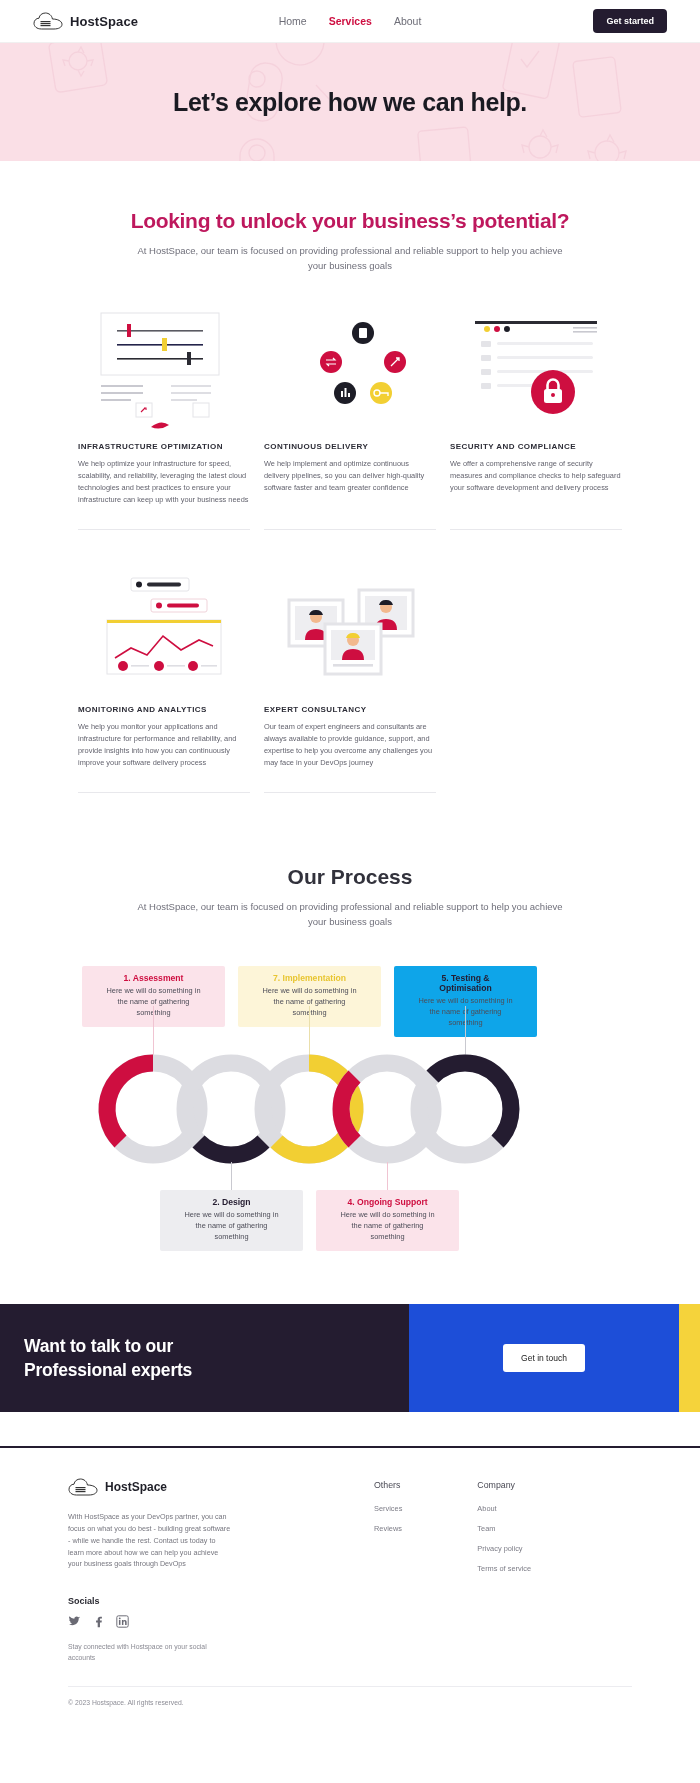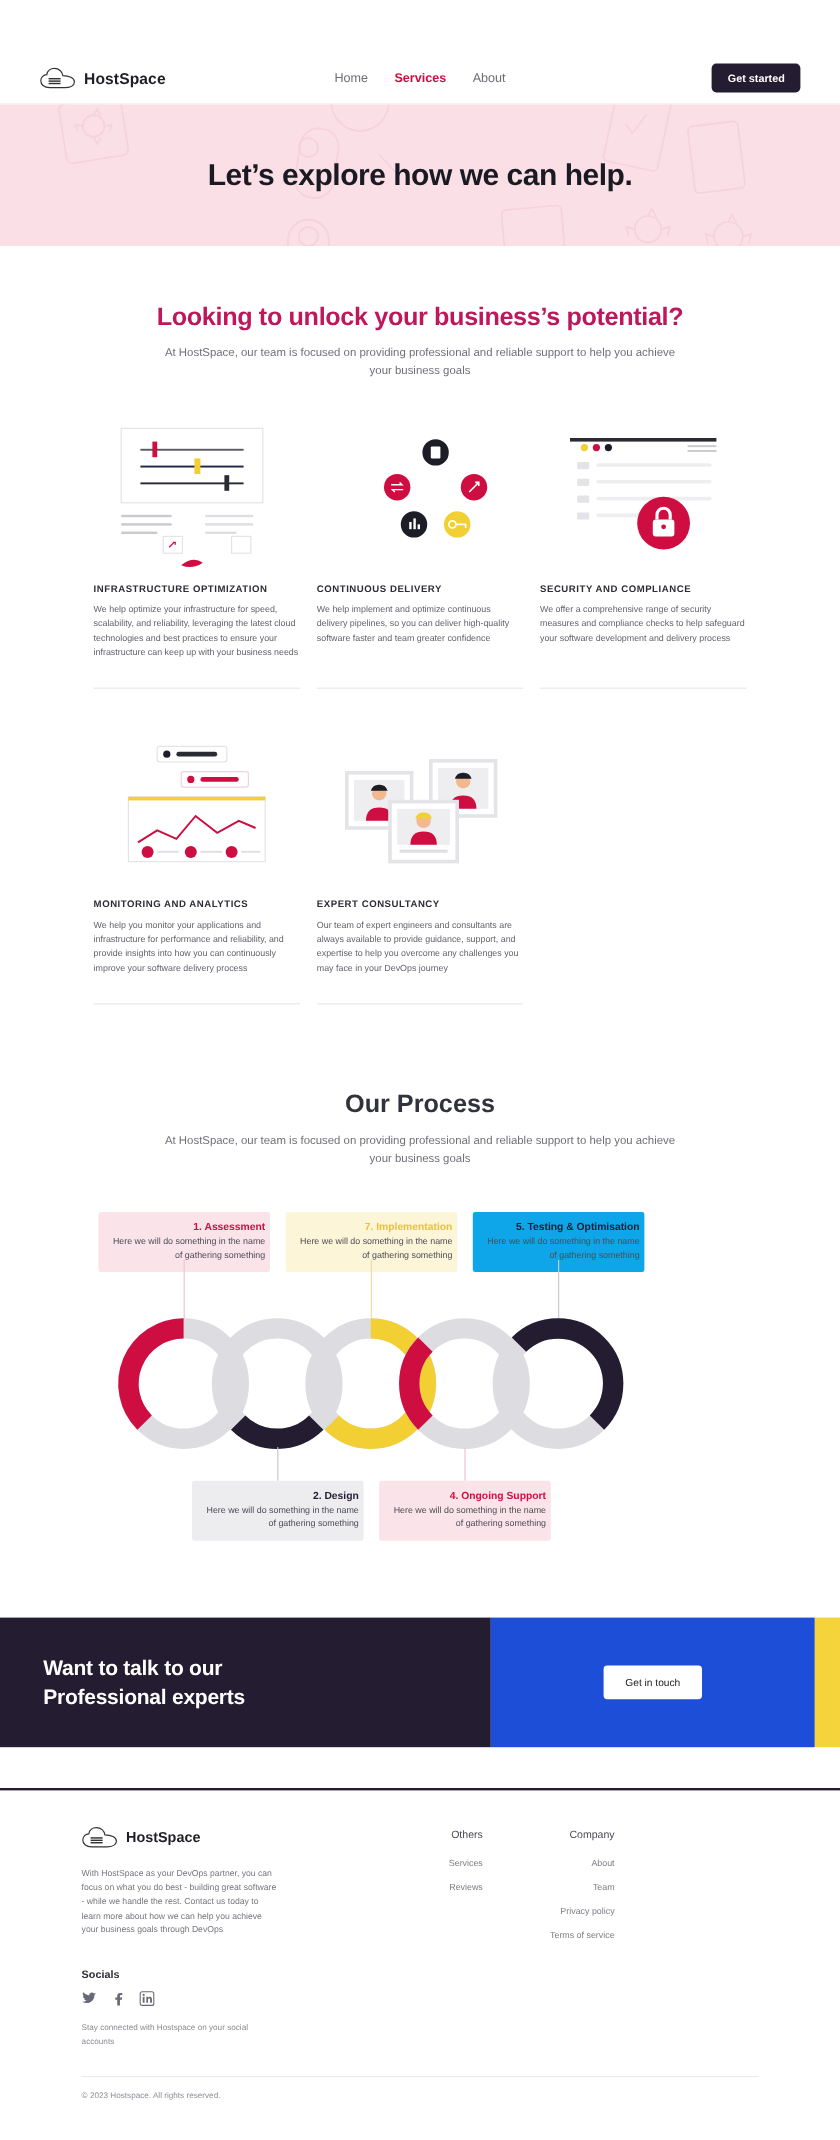--- a/index.html
+++ b/index.html
@@ -3,21 +3,21 @@
 <meta charset="utf-8">
 <style>
   * { box-sizing: border-box; margin: 0; padding: 0; }
   body {
     width: 700px;
     background: #ffffff;
     font-family: "Liberation Sans", sans-serif;
     color: #2b2b33;
     -webkit-font-smoothing: antialiased;
   }
-  .page { width: 700px; position: relative; overflow: hidden; margin-top: 44px; }
+  .page { width: 700px; position: relative; overflow: hidden; }
 
   
   .navbar {
     height: 43px;
     display: flex;
     align-items: center;
     padding: 0 33px;
     background: #fff;
     border-bottom: 1px solid #f0f0f0;
   }
@@ -92,34 +92,34 @@
     min-height: 72px;
   }
 
   
   .process { padding-top: 72px; text-align: center; }
   .process-title { font-size: 21px; font-weight: 700; color: #32323c; }
   .process-wrap { position: relative; margin-top: 36px; height: 280px; }
   .step-box {
     position: absolute;
     width: 143px;
-    padding: 7px 4px 9px;
-    text-align: right;
+    padding: 7px 21px 9px;
+    text-align: center;
     border-radius: 2px;
   }
   .step-box .step-head { font-size: 8.6px; font-weight: 700; margin-bottom: 2px; }
   .step-box .step-body { font-size: 7.4px; color: #4d4d58; line-height: 1.5; }
   .connector { position: absolute; width: 1px; }
 
   
   .banner { display: flex; height: 108px; margin-top: 58px; }
   .banner-left {
     flex: 0 0 409px; background: #241c30; color: #fff;
     display: flex; flex-direction: column; justify-content: center;
-    padding-left: 36px;
+    padding-left: 24px;
   }
   .banner-left h2 { font-size: 17.5px; font-weight: 700; line-height: 1.38; letter-spacing: -.2px; }
   .banner-mid {
     flex: 1; background: #1d4ed8;
     display: flex; align-items: center; justify-content: center;
   }
   .banner-right { flex: 0 0 21px; background: #f5d33b; }
   .touch-btn {
     background: #fff; color: #222;
     border: none; border-radius: 3px;
@@ -137,21 +137,21 @@
   .f-brand { display: flex; align-items: center; gap: 7px; }
   .f-brand-name { font-size: 12px; font-weight: 700; color: #1f1f28; }
   .f-about {
     font-size: 7.2px; color: #76767f; line-height: 1.65;
     margin-top: 14px; max-width: 165px;
   }
   .f-socials-title { font-size: 9px; font-weight: 700; color: #2b2b33; margin-top: 26px; }
   .f-social-row { display: flex; gap: 11px; margin-top: 9px; }
   .f-social { width: 13px; height: 13px; color: #6a6a74; }
   .f-stay { font-size: 6.8px; color: #8a8a93; line-height: 1.6; margin-top: 14px; max-width: 150px; }
-  .f-links { display: flex; gap: 56px; margin-left: 78px; padding-top: 2px; text-align: right; }
+  .f-links { display: flex; gap: 75px; margin-left: 78px; padding-top: 2px; }
   .f-col-title { font-size: 8.8px; color: #4a4a55; margin-bottom: 14px; }
   .f-link { font-size: 7.4px; color: #7c7c86; display: block; margin-bottom: 11px; text-decoration: none; }
   .f-bottom {
     margin-top: 22px; border-top: 1px solid #ececf0;
     padding: 12px 0 20px;
     font-size: 6.8px; color: #8d8d96;
   }
 
   svg { display: block; }
 </style>

